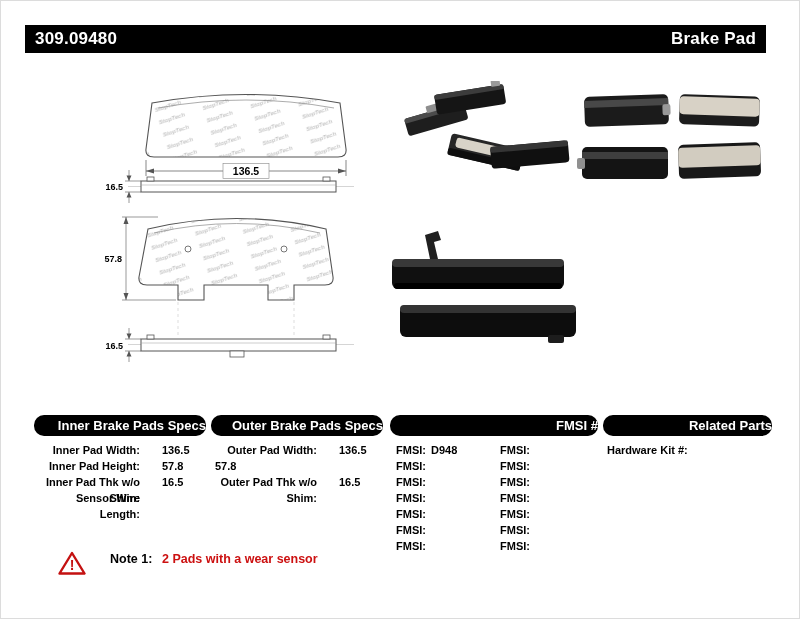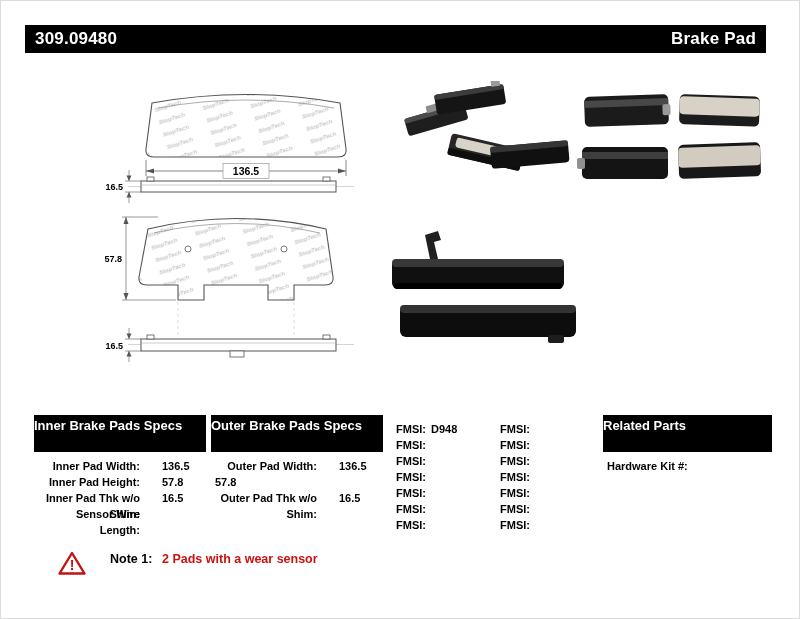--- a/index.html
+++ b/index.html
@@ -12,21 +12,21 @@
     position:absolute;left:24px;top:24px;width:741px;height:28px;
     background:#000;color:#fff;display:flex;justify-content:space-between;
     align-items:center;padding:0 10px;box-sizing:border-box;
     font-size:17px;font-weight:bold;letter-spacing:0.2px;
   }
   .drawings{position:absolute;left:95px;top:80px;}
   .photos{position:absolute;left:385px;top:80px;}
   .spec-col{position:absolute;top:414px;}
   .col-header{
     background:#000;color:#fff;font-size:13px;font-weight:bold;
-    text-align:left;height:37px;line-height:21px;
+    text-align:right;height:21px;line-height:21px;border-radius:10px;
   }
   .rows{margin-top:6px;}
   .spec-row{display:flex;height:16px;line-height:16px;font-size:11px;font-weight:bold;gap:18px;}
   .spec-row .lbl{flex:1;text-align:right;}
   .spec-row .val{width:44px;text-align:left;padding-left:4px;}
   .fmsi-row{display:flex;height:16px;line-height:16px;font-size:11px;font-weight:bold;}
   .fmsi-cell{width:50%;display:flex;padding-left:6px;box-sizing:border-box;text-align:center;}
   .fmsi-cell .lbl{margin-right:5px;}
   .rel-row{height:16px;line-height:16px;font-size:11px;font-weight:bold;padding-left:4px;}
   .notes{position:absolute;left:57px;top:547px;display:flex;align-items:flex-start;}
@@ -218,20 +218,21 @@
         <span class="val">57.8</span>
       </div>
       <div class="spec-row">
         <span class="lbl">Outer Pad Thk w/o Shim:</span>
         <span class="val">16.5</span>
       </div>
     </div>
   </div>
 
   <div class="spec-col" style="left:389px;width:208px">
+    <div class="col-header">FMSI #</div>
     <div class="rows">
       <div class="fmsi-row">
         <div class="fmsi-cell">
             <span class="lbl">FMSI:</span>
             <span class="val">D948</span>
           </div>
         <div class="fmsi-cell">
             <span class="lbl">FMSI:</span>
             <span class="val"></span>
           </div>

